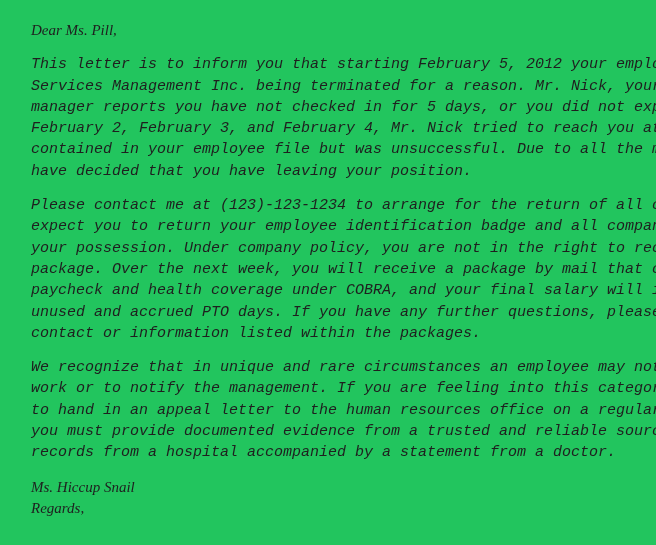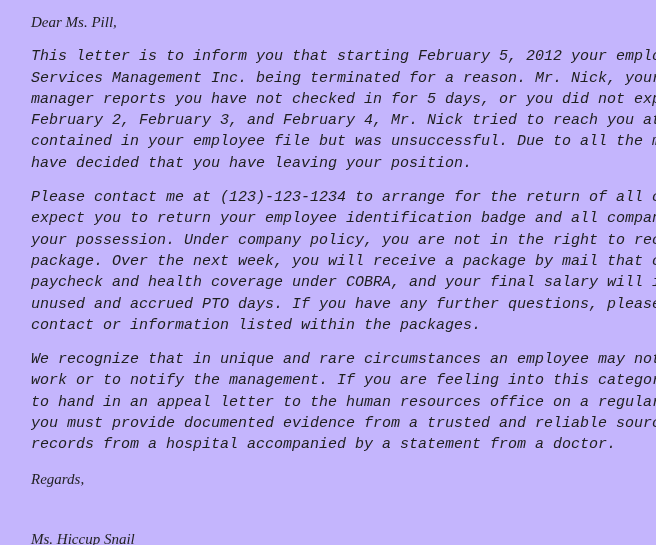--- a/index.html
+++ b/index.html
@@ -5,27 +5,27 @@
   html, body {
     margin: 0;
     padding: 0;
     background: #ffffff;
   }
   .page {
     position: relative;
     width: 656px;
     height: 545px;
     box-sizing: border-box;
-    background: #c4b5fd;
+    background: #22c55e;
     color: #1f1f1f;
     font-family: "Liberation Serif", "DejaVu Serif", serif;
     font-style: italic;
     font-size: 15px;
     line-height: 21.3px;
-    padding: 12px 0 0 31px;
+    padding: 20px 0 0 31px;
     overflow: hidden;
   }
   .para {
     margin: 0;
     white-space: pre; 
   }
   .salutation      { margin-bottom: 13px; }
   .body-paragraph  { margin-bottom: 13px; font-family: Liberation Mono, monospace; }
   .closing         { margin-bottom: 39px; }
   .signature       { margin-bottom: 0; }
@@ -51,17 +51,17 @@
 paycheck and health coverage under COBRA, and your final salary will include payment for
 unused and accrued PTO days. If you have any further questions, please look after the
 contact or information listed within the packages.</p>
 
   <p class="para body-paragraph">We recognize that in unique and rare circumstances an employee may not be able to report to
 work or to notify the management. If you are feeling into this category, then you are welcome
 to hand in an appeal letter to the human resources office on a regular time. Understandably,
 you must provide documented evidence from a trusted and reliable source, such as medical
 records from a hospital accompanied by a statement from a doctor.</p>
 
+  <p class="para signature">Ms. Hiccup Snail</p>
+
   <p class="para closing">Regards,</p>
-
-  <p class="para signature">Ms. Hiccup Snail</p>
 
 </div>
 
 </body></html>

